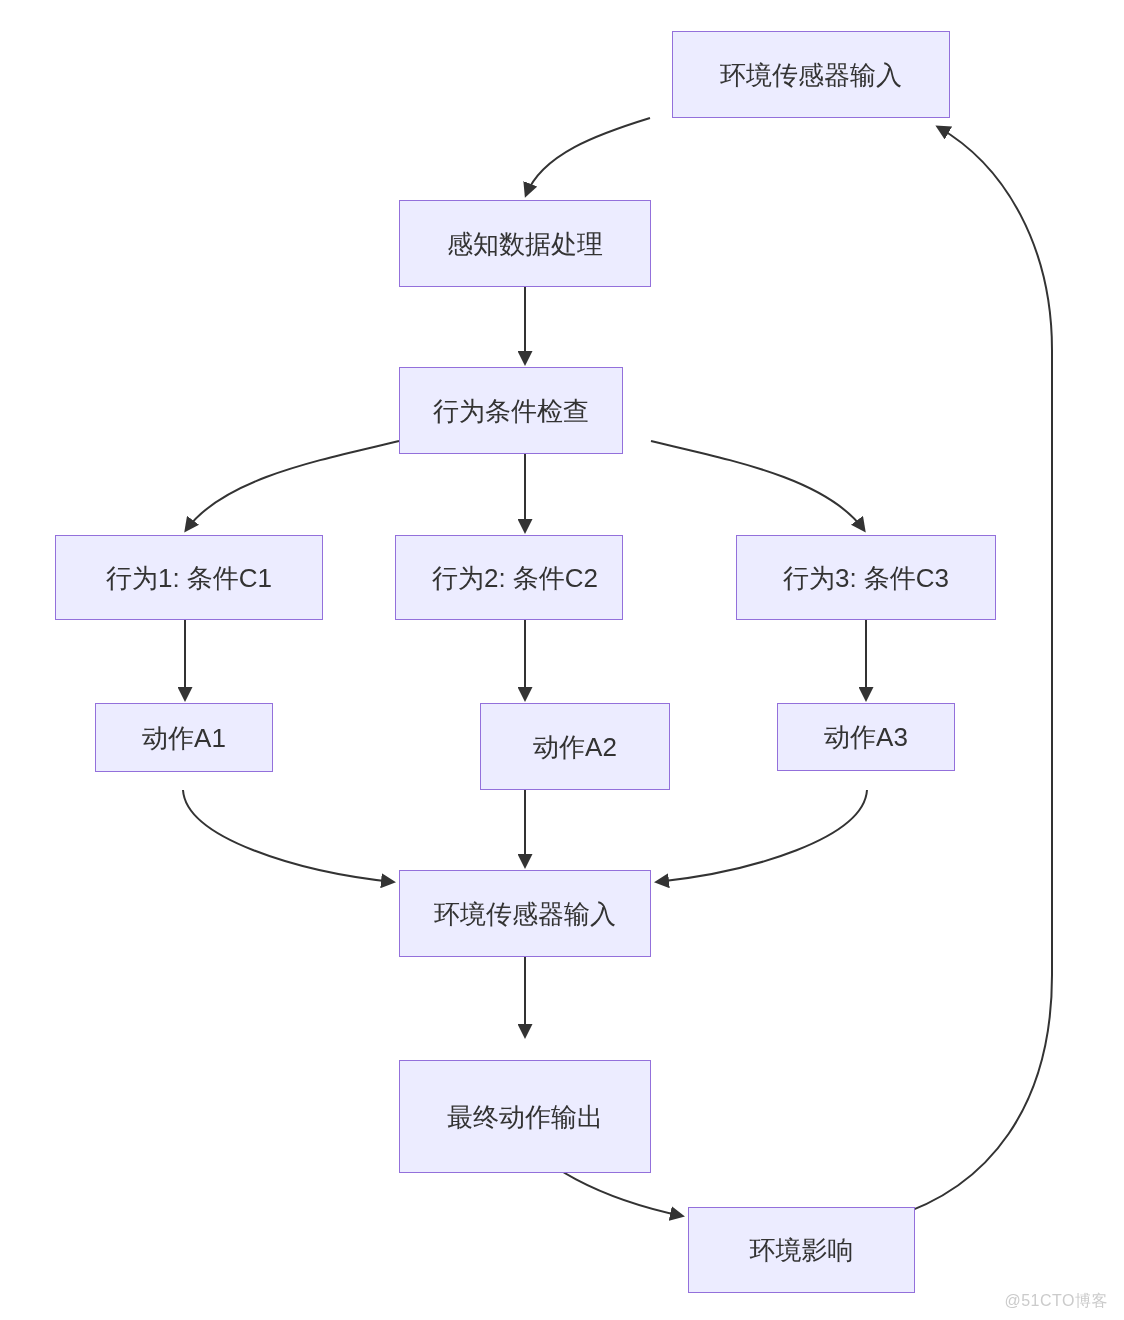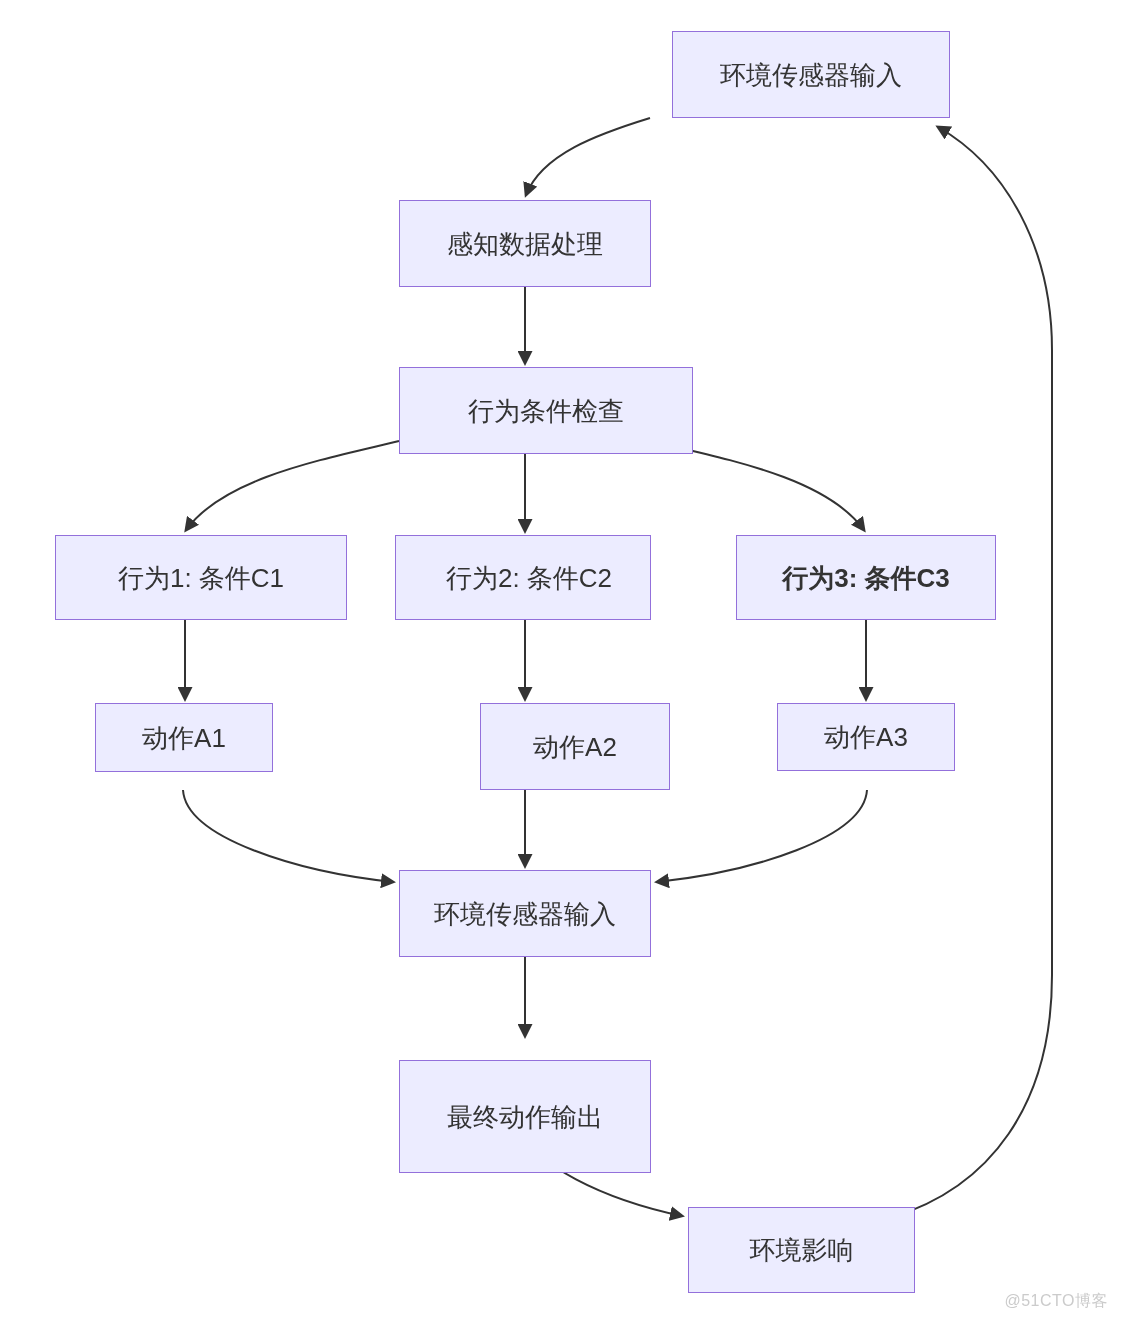--- a/index.html
+++ b/index.html
@@ -76,24 +76,24 @@
         <path class="edge" d="M867,790 C864,838 752,872 657,882" marker-end="url(#arrowhead)"></path>
         <path class="edge" d="M525,957 L525,1036" marker-end="url(#arrowhead)"></path>
         <path class="edge" d="M524,1127 C528,1164 606,1200 682,1216" marker-end="url(#arrowhead)"></path>
         <path class="edge" d="M890,1218 C990,1188 1052,1105 1052,975 L1052,350 C1052,248 1006,166 938,127" marker-end="url(#arrowhead)"></path>
       </g>
   </svg>
 
   <div id="node-layer">
       <div class="node" style="left: 672px; top: 31px; width: 278px; height: 87px;">环境传感器输入</div>
       <div class="node" style="left: 399px; top: 200px; width: 252px; height: 87px;">感知数据处理</div>
-      <div class="node" style="left: 399px; top: 367px; width: 294px; height: 87px;">行为条件检查</div>
-      <div class="node" style="left: 55px; top: 535px; width: 292px; height: 85px;">行为1: 条件C1</div>
-      <div class="node" style="left: 395px; top: 535px; width: 256px; height: 85px; padding-left: 12px;">行为2: 条件C2</div>
-      <div class="node" style="left: 736px; top: 535px; width: 260px; height: 85px; font-weight: bold;">行为3: 条件C3</div>
+      <div class="node" style="left: 399px; top: 367px; width: 224px; height: 87px;">行为条件检查</div>
+      <div class="node" style="left: 55px; top: 535px; width: 268px; height: 85px;">行为1: 条件C1</div>
+      <div class="node" style="left: 395px; top: 535px; width: 228px; height: 85px; padding-left: 12px;">行为2: 条件C2</div>
+      <div class="node" style="left: 736px; top: 535px; width: 260px; height: 85px;">行为3: 条件C3</div>
       <div class="node" style="left: 95px; top: 703px; width: 178px; height: 69px;">动作A1</div>
       <div class="node" style="left: 436px; top: 703px; width: 190px; height: 87px; margin-left: 44px;">动作A2</div>
       <div class="node" style="left: 777px; top: 703px; width: 178px; height: 68px;">动作A3</div>
       <div class="node" style="left: 399px; top: 870px; width: 252px; height: 87px;">环境传感器输入</div>
       <div class="node" style="left: 399px; top: 1060px; width: 252px; height: 113px;">最终动作输出</div>
       <div class="node" style="left: 688px; top: 1207px; width: 227px; height: 86px;">环境影响</div>
     </div>
 
   <div class="watermark">@51CTO博客</div>
 </div>

